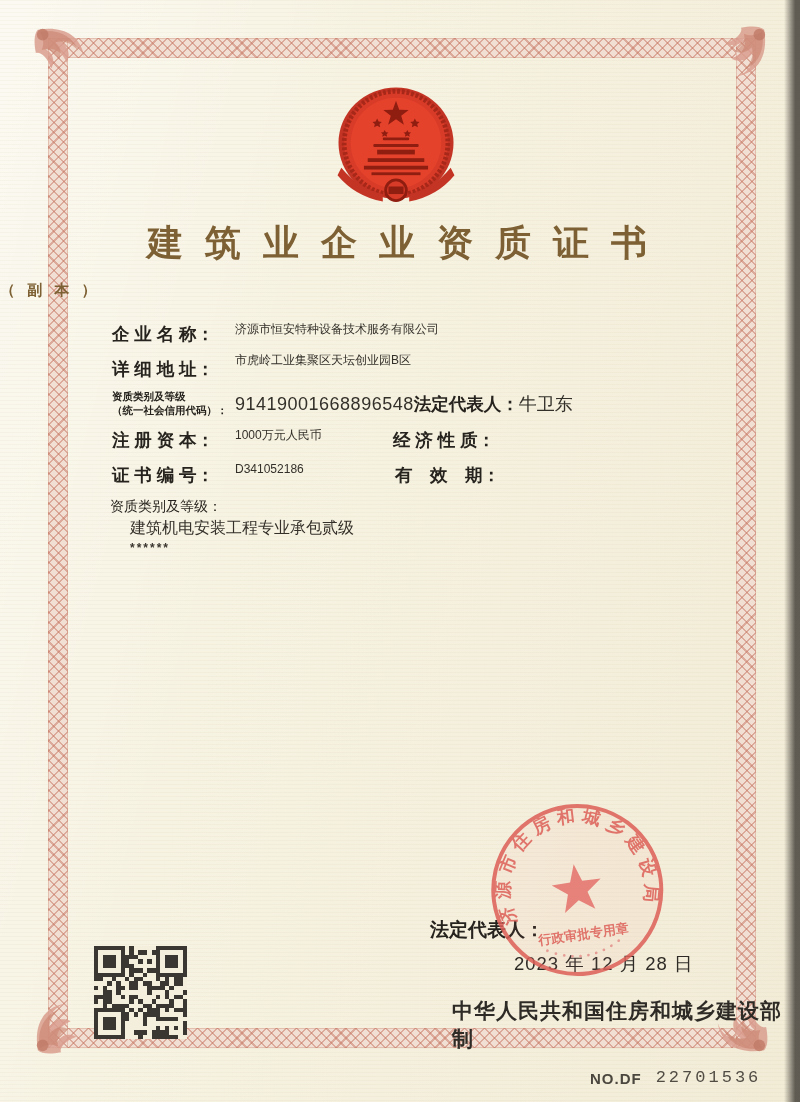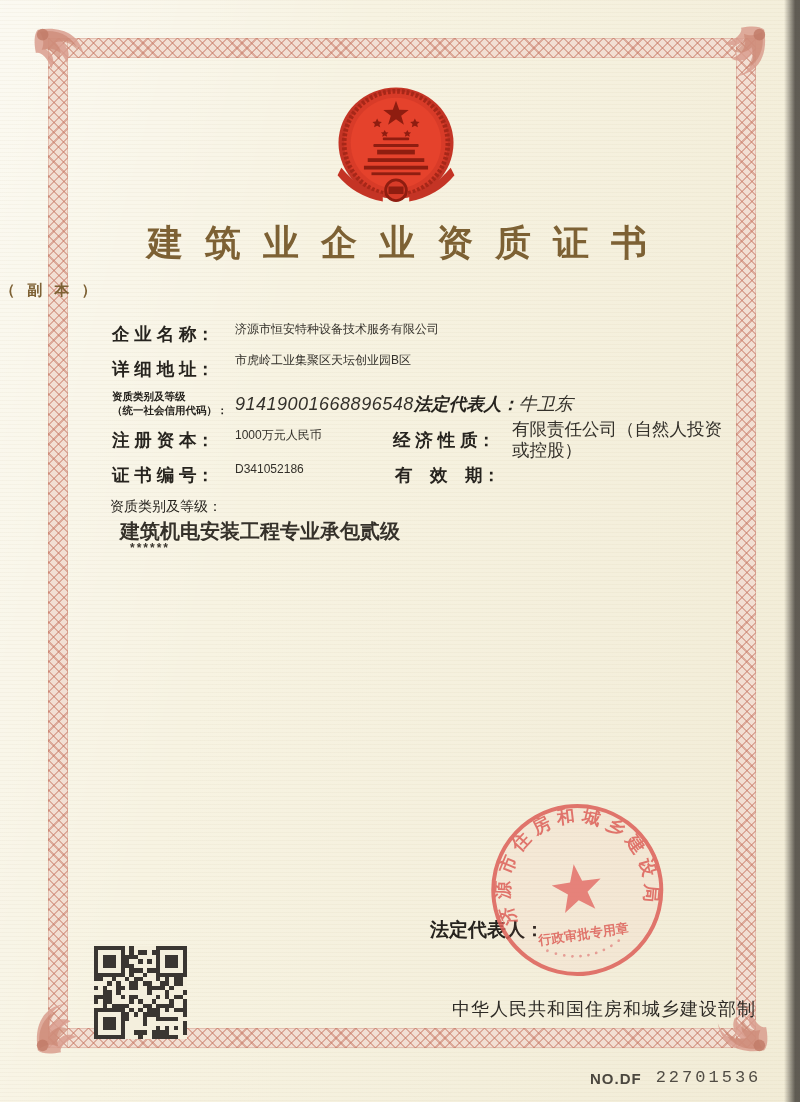--- a/index.html
+++ b/index.html
@@ -24,31 +24,31 @@
   .corner{position:absolute;width:58px;height:58px;}
   
   .title{position:absolute;left:0;top:219px;width:100%;text-align:center;
          font-size:36px;font-weight:700;color:#7d6134;letter-spacing:6px;}
   .subtitle{position:absolute;left:0;top:281px;width:100%;text-align:left;
          font-size:15px;font-weight:700;color:#7d6134;letter-spacing:4px;}
   .lbl{position:absolute;font-size:17.5px;font-weight:700;color:#26231e;white-space:pre;}
   .val{position:absolute;font-size:12px;color:#33302a;white-space:pre-line;}
   .small-lbl{position:absolute;left:112px;top:390px;font-size:10.5px;line-height:1.3;
          font-weight:700;color:#26231e;}
-  .row3{position:absolute;left:235px;top:392px;display:flex;align-items:baseline;font-style:italic;}
+  .row3{position:absolute;left:235px;top:392px;display:flex;align-items:baseline;}
   .row3 .digits{font-size:18px;letter-spacing:.5px;color:#33302a;}
   .row3 .lbl2{font-size:17.5px;font-weight:700;color:#26231e;}
   .row3 .name{font-size:18px;color:#33302a;text-align:right;}
   .qual-label{position:absolute;left:110px;top:498px;font-size:14px;font-weight:400;color:#26231e;}
-  .qual-value{position:absolute;left:120px;top:518px;font-size:20px;color:#35312a;font-weight:bold;}
+  .qual-value{position:absolute;left:130px;top:518px;font-size:16px;color:#35312a;}
   .qual-stars{position:absolute;left:130px;top:541px;font-size:12px;font-weight:700;
          letter-spacing:2px;color:#3a352e;}
   .authority{position:absolute;left:430px;top:917px;font-size:19px;font-weight:700;color:#26231e;}
   .issue-date{position:absolute;left:514px;top:951px;font-size:18.5px;color:#2e2b26;letter-spacing:1px;white-space:pre;}
-  .made-by{position:absolute;left:452px;top:997px;font-size:18px;font-weight:400;
+  .made-by{position:absolute;left:452px;top:997px;font-size:21px;font-weight:700;
          color:#2e2b26;letter-spacing:1px;}
   .footer-query{position:absolute;left:36px;top:1071px;font-size:13.5px;font-weight:700;color:#4a463e;}
   .serial{position:absolute;left:590px;top:1068px;display:flex;align-items:flex-end;gap:14px;}
   .serial .prefix{font-size:15px;font-weight:700;color:#4b473f;letter-spacing:1px;}
   .serial .num{font-size:17px;letter-spacing:3px;color:#514d45;
          font-family:"Liberation Mono","DejaVu Sans Mono",monospace;}
   .emblem{position:absolute;left:330px;top:84px;width:132px;height:122px;}
   .seal{position:absolute;left:487px;top:798px;width:180px;height:180px;opacity:.85;
         transform:rotate(-8deg);}
   .qr{position:absolute;left:94px;top:946px;width:93px;height:93px;}
@@ -123,32 +123,31 @@
   </div>
   <div class="row3">
     <span class="digits">91419001668896548</span>
     <span class="lbl2">法定代表人：</span>
     <span class="name">牛卫东</span>
   </div>
 
   <div class="lbl" style="left:112px;top:428px">注 册 资 本：</div>
   <div class="val" style="left:235px;top:427px">1000万元人民币</div>
   <div class="lbl" style="left:393px;top:428px">经 济 性 质：</div>
-  <div class="val" style="left:512px;top:419px;width:250px;font-size:17.5px;line-height:1.2">有限责任公司（自然人投资
-或控股）</div>
 
   <div class="lbl" style="left:112px;top:463px">证 书 编 号：</div>
   <div class="val" style="left:235px;top:462px">D341052186</div>
   <div class="lbl" style="left:395px;top:463px">有　效　期：</div>
 
   <div class="qual-label">资质类别及等级：</div>
   <div class="qual-value">建筑机电安装工程专业承包贰级</div>
   <div class="qual-stars">******</div>
 
   <div class="authority">法定代表人：</div>
+  <div class="issue-date">2023 年 12 月 28 日</div>
   <div class="made-by">中华人民共和国住房和城乡建设部制</div>
 
   <svg class="seal" viewBox="0 0 180 180">
     <defs>
       <path id="seal-arc" d="M 26.1 115.3 A 68 68 0 1 1 153.9 115.3" fill="none"></path>
       <path id="seal-arc-bottom" d="M 38 130 A 62 62 0 0 0 142 130" fill="none"></path>
     </defs>
     <circle cx="90" cy="92" r="84" fill="rgba(235,130,122,0.07)" stroke="#dd5f58" stroke-width="4"></circle>
     <text font-size="18" font-weight="700" fill="#dd5f58" letter-spacing="6" font-family="'Liberation Sans','DejaVu Sans',sans-serif">
       <textPath href="#seal-arc">济源市住房和城乡建设局</textPath>

